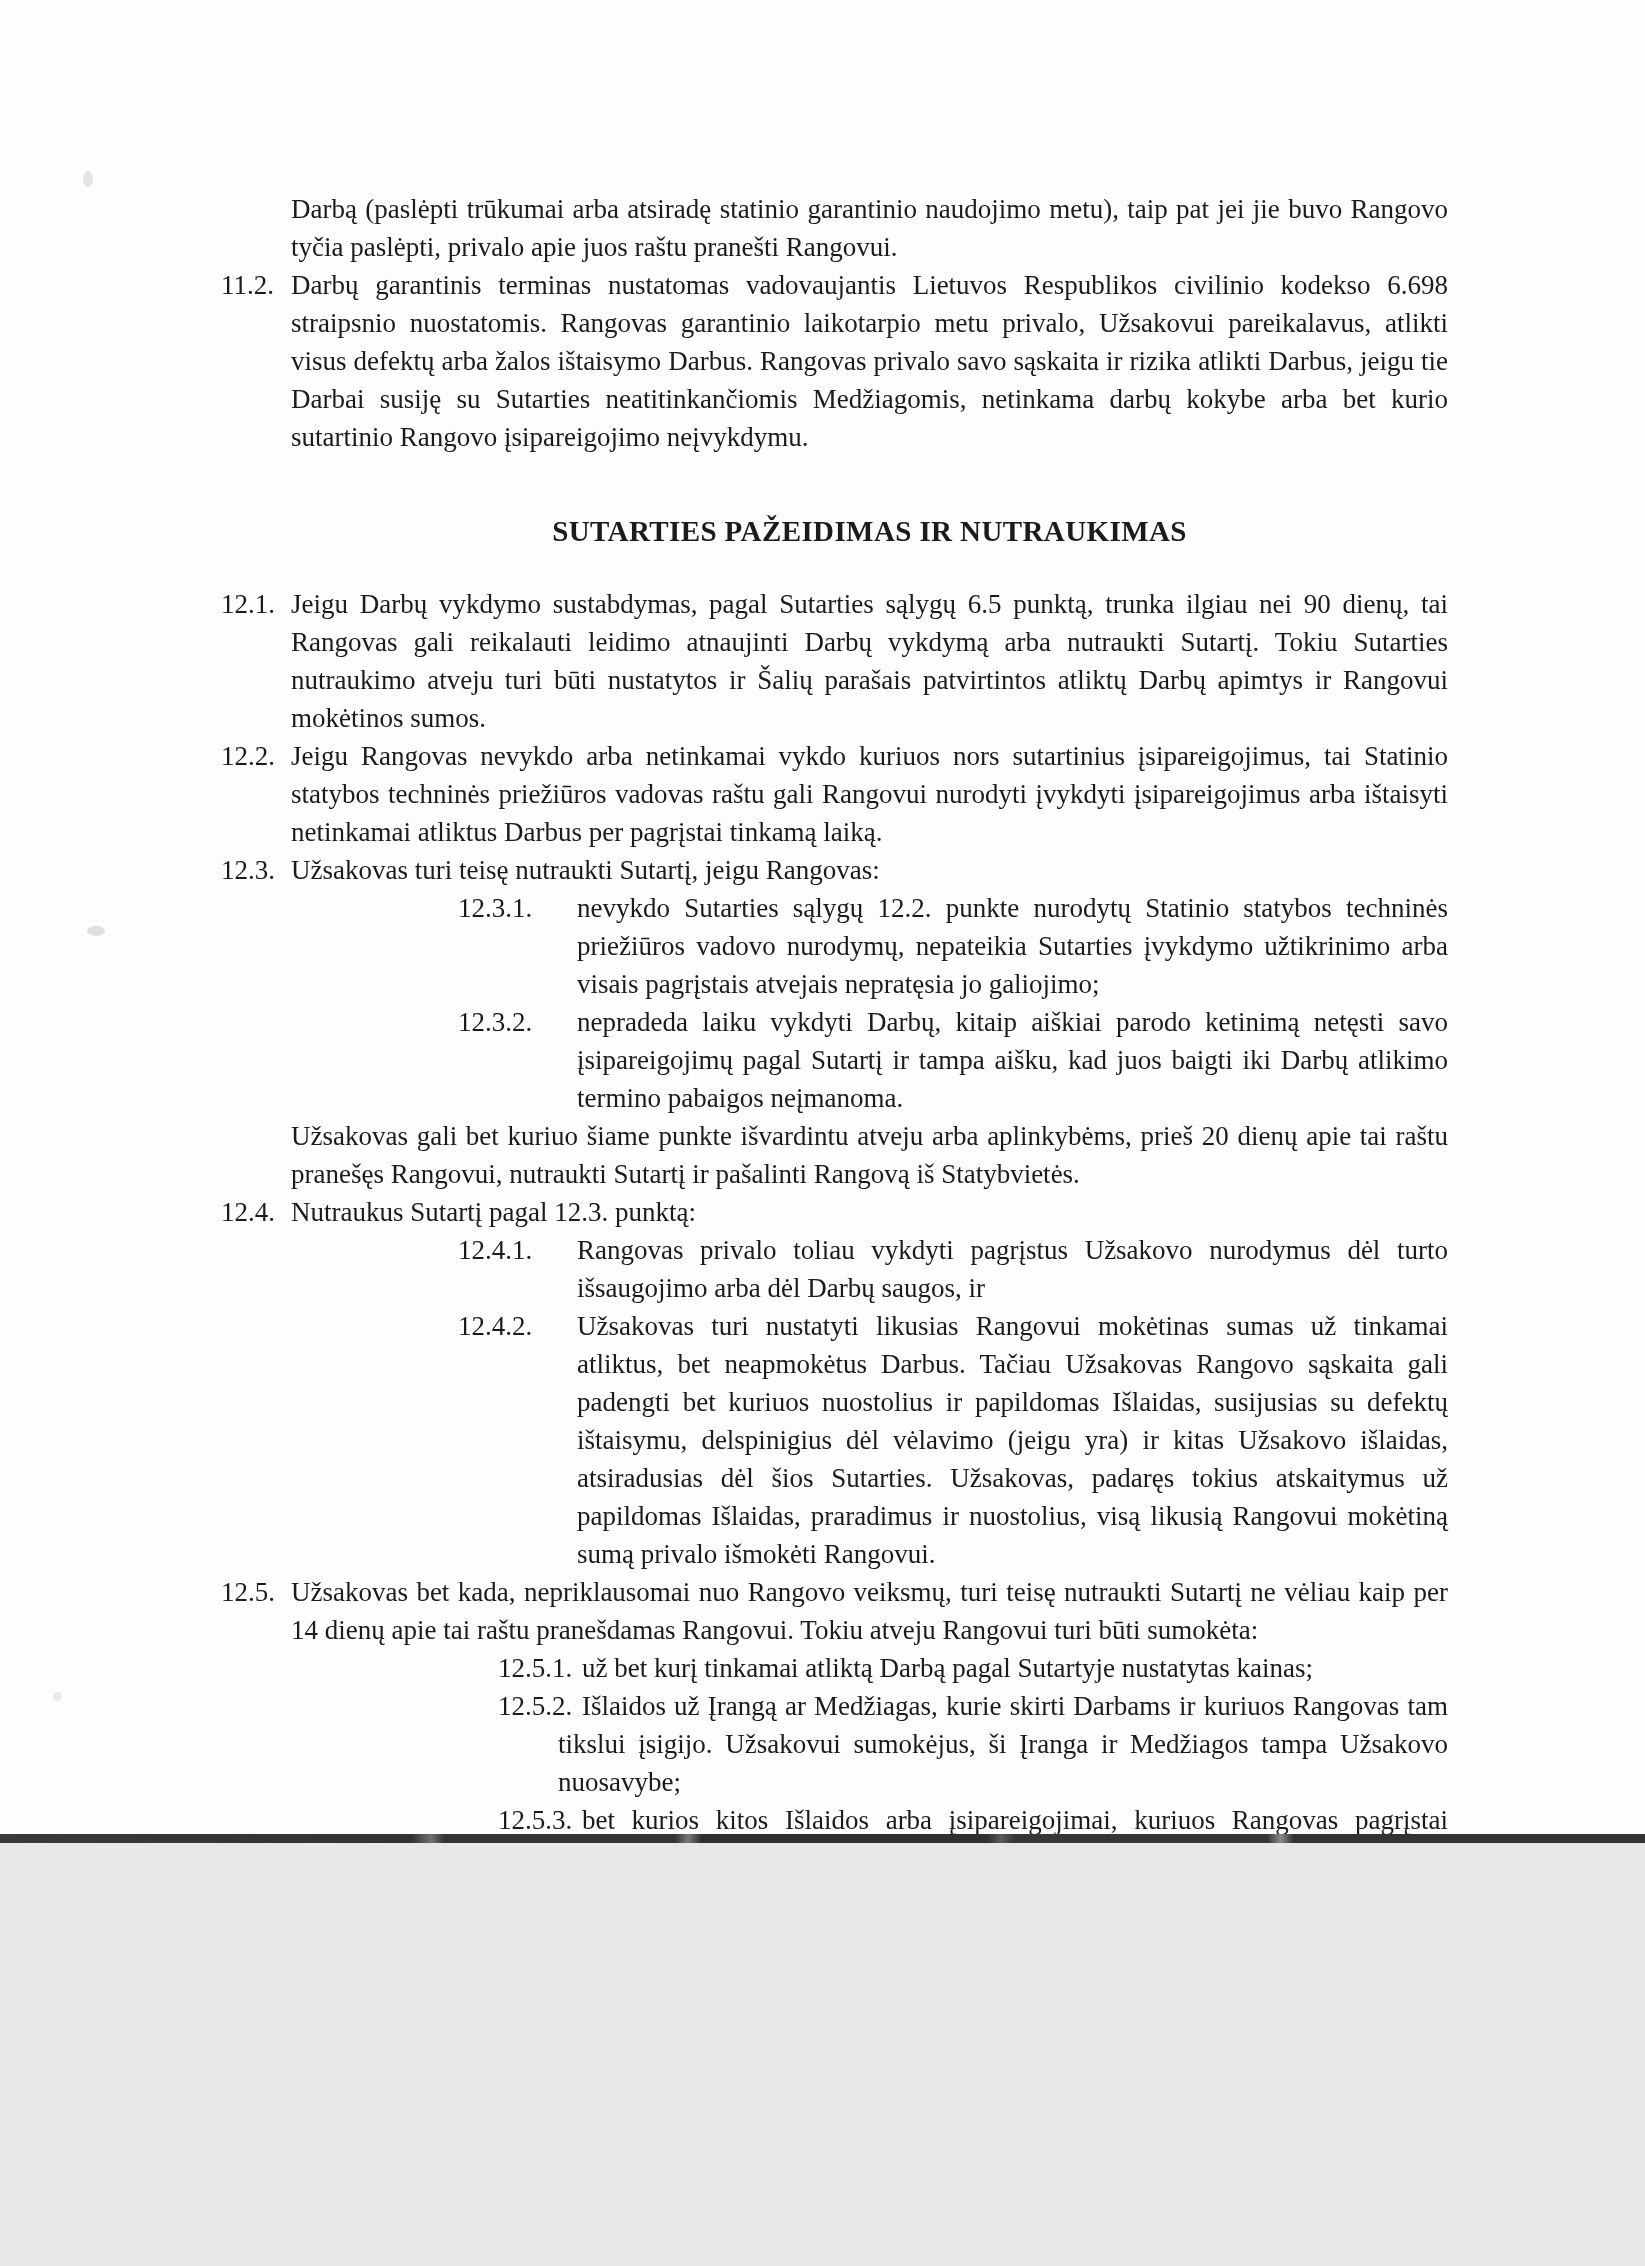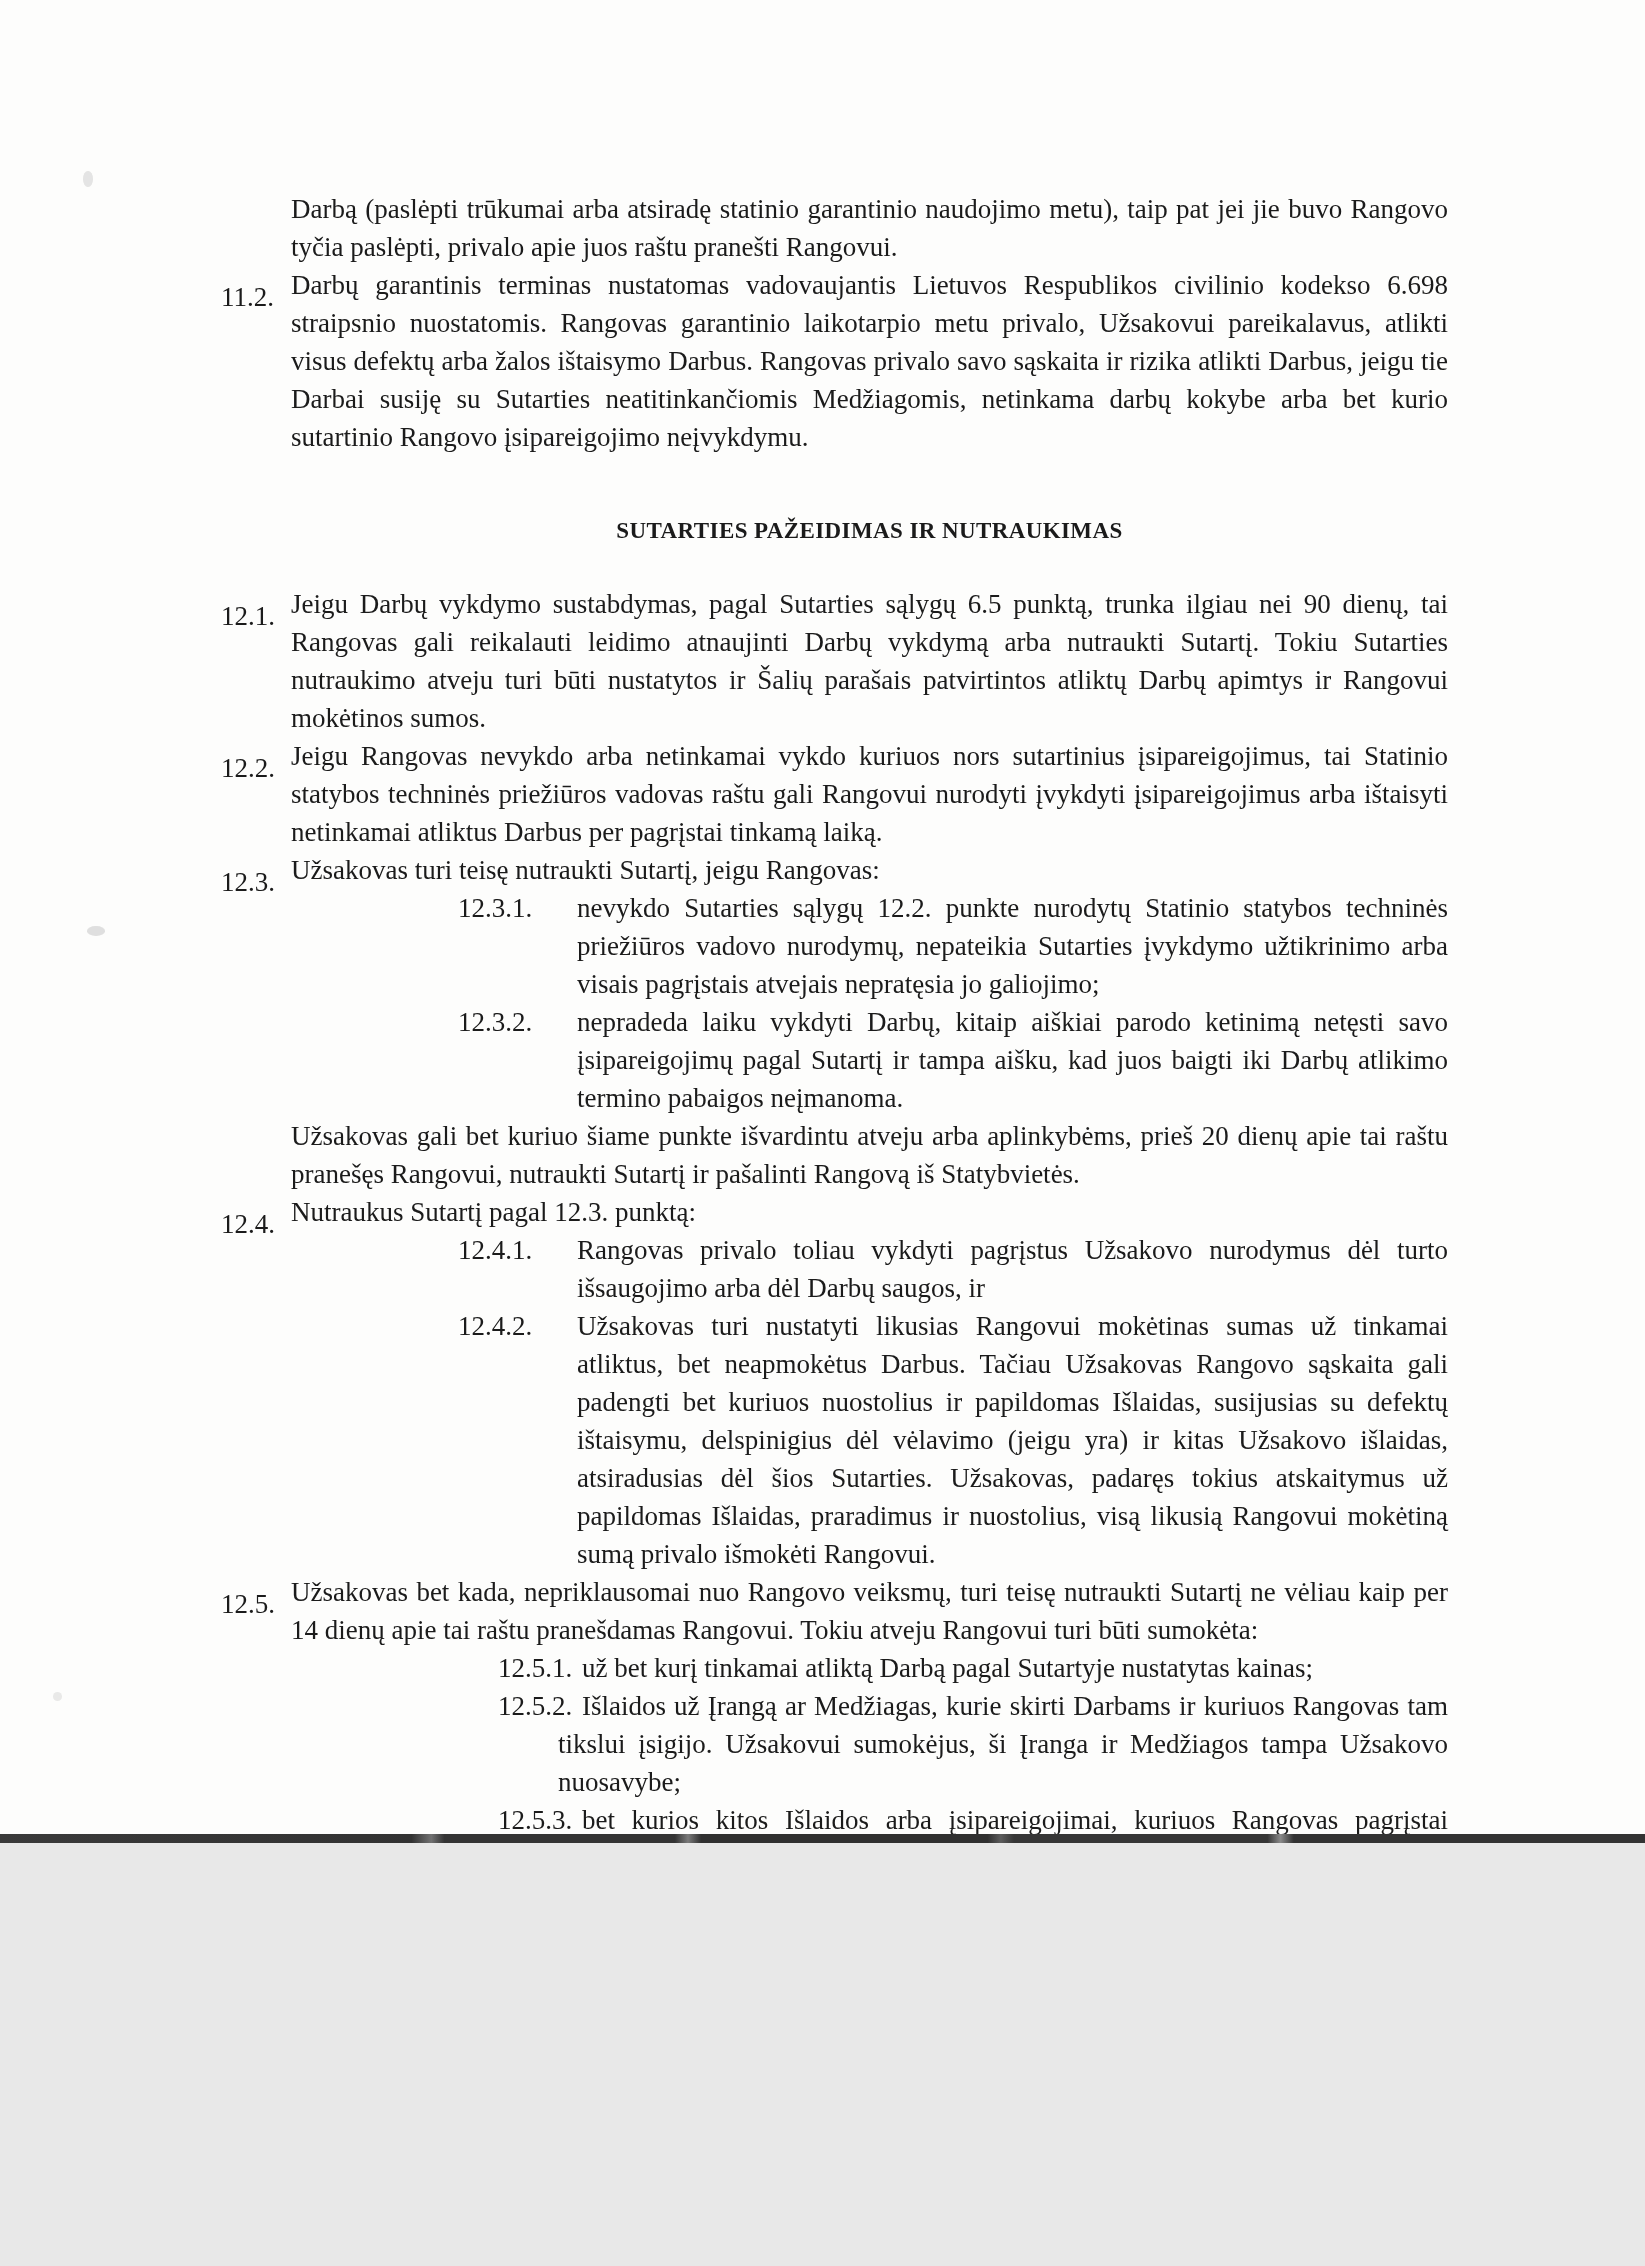--- a/index.html
+++ b/index.html
@@ -17,41 +17,41 @@
     left: 291px;
     top: 190px;
     width: 1157px;
     font-size: 27px;
     line-height: 38px;
     text-align: justify;
   }
   .para { position: relative; }
   .para .num1 {
     position: absolute;
-    left: -70px; top: 12px;
+    left: -70px; top: 0;
     width: 70px;
     text-align: left;
   }
   .para.sub { padding-left: 286px; }
   .para.sub .num2 {
     position: absolute;
     left: 167px; top: 0;
     width: 116px;
   }
   .para.sub2 {
     padding-left: 267px;
     text-indent: -100px;
   }
   .para.sub2 .numInline { margin-right: 9.7px; margin-left: 40px; }
   .heading {
     margin-top: 56px;
     margin-bottom: 35px;
     text-align: center;
     font-weight: bold;
-    font-size: 23px;
+    font-size: 29px;
     letter-spacing: 0.4px;
   }
   
   .sig-stroke { stroke: #3b48b4; fill: none; stroke-linecap: round; }
   .stamp-left {
     position: absolute;
     left: 825px; top: 2127px;
     width: 252px;
     color: #2c3aad;
     transform: rotate(-2deg);

